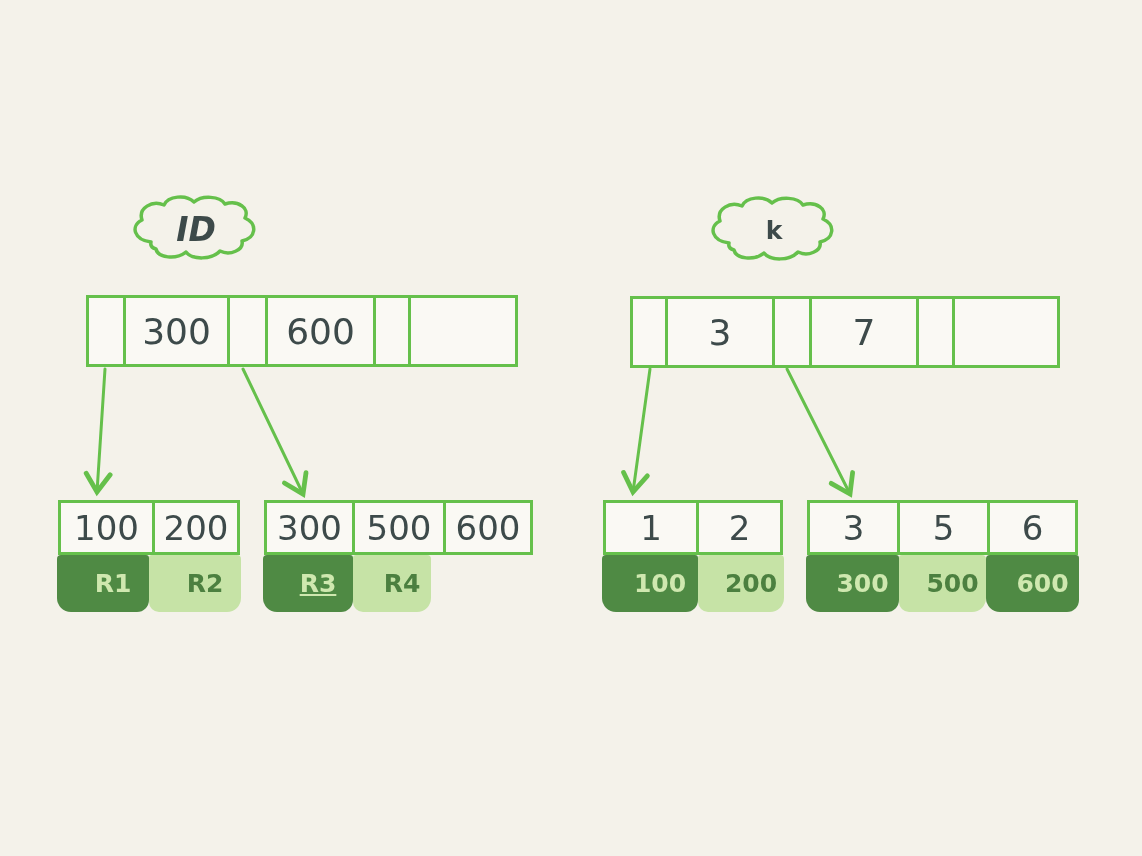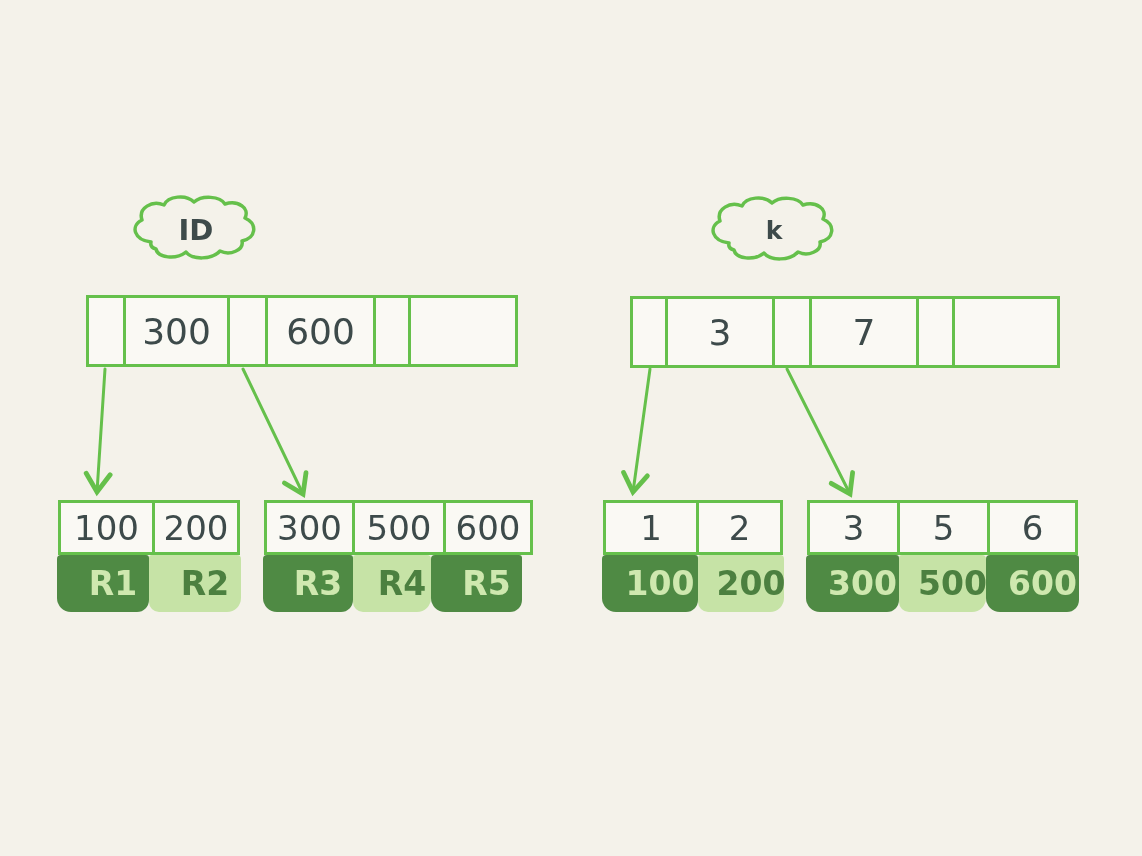--- a/index.html
+++ b/index.html
@@ -37,21 +37,21 @@
     display:flex;align-items:center;justify-content:center;
     color:var(--ink);font-size:36px;
   }
   .node .cell:last-child{border-right:none;flex:1;}
 
   
   .records{position:absolute;display:flex;}
   .rec{
     box-sizing:border-box;height:100%;
     display:flex;align-items:center;justify-content:center;
-    font-size:33px;font-weight:bold;padding-left:20px;
+    font-size:25px;font-weight:bold;padding-left:20px;
   }
   .rec.dark{background:var(--dark);color:var(--txt-on-dark);border-radius:4px 3px 12px 14px;}
   .rec.light{background:var(--light);color:var(--txt-on-light);border-radius:3px 4px 14px 10px;}
 </style>
 </head>
 <body>
 
 <div id="canvas">
 
   <svg id="arrows" width="1142" height="856" viewBox="0 0 1142 856">
@@ -63,21 +63,21 @@
     <line x1="105" y1="369" x2="97" y2="492" stroke="#65c04b" stroke-width="3" stroke-linecap="round" marker-end="url(#ah)"></line>
     <line x1="243" y1="369" x2="303" y2="494" stroke="#65c04b" stroke-width="3" stroke-linecap="round" marker-end="url(#ah)"></line>
     <line x1="650" y1="369" x2="633" y2="492" stroke="#65c04b" stroke-width="3" stroke-linecap="round" marker-end="url(#ah)"></line>
     <line x1="787" y1="369" x2="850" y2="494" stroke="#65c04b" stroke-width="3" stroke-linecap="round" marker-end="url(#ah)"></line>
   </svg>
 
   <div class="cloud" style="left:126px;top:192px;width:140px;height:75px;">
     <svg width="140" height="75" viewBox="0 0 140 75">
       <path d="M 25 50 C 8 48 4 34 16 28 C 12 16 26 8 38 13 C 42 4 60 2 68 10 C 76 3 94 4 99 12 C 112 8 124 16 119 26 C 132 32 130 46 116 49 C 118 58 104 64 94 59 C 86 68 66 68 60 60 C 50 68 32 66 30 57 C 26 56 24 54 25 50 Z" fill="none" stroke="#65c04b" stroke-width="3.5" stroke-linejoin="round" stroke-linecap="round"></path>
     </svg>
-    <div class="cloud-label" style="font-size:29px;">ID</div>
+    <div class="cloud-label" style="font-size:33px;font-style:italic;">ID</div>
   </div>
 
   <div class="cloud" style="left:703px;top:193px;width:142px;height:75px;">
     <svg width="142" height="75" viewBox="0 0 140 75">
       <path d="M 25 50 C 8 48 4 34 16 28 C 12 16 26 8 38 13 C 42 4 60 2 68 10 C 76 3 94 4 99 12 C 112 8 124 16 119 26 C 132 32 130 46 116 49 C 118 58 104 64 94 59 C 86 68 66 68 60 60 C 50 68 32 66 30 57 C 26 56 24 54 25 50 Z" fill="none" stroke="#65c04b" stroke-width="3.5" stroke-linejoin="round" stroke-linecap="round"></path>
     </svg>
     <div class="cloud-label" style="font-size:25px;">k</div>
   </div>
 
   <div class="node" style="left:86px;top:295px;width:432px;height:72px;">
@@ -108,23 +108,22 @@
     <div class="rec light" style="width:92px;">R2</div>
   </div>
 
   <div class="node" style="left:264px;top:500px;width:269px;height:55px;">
     <div class="cell" style="width:88px;font-size:34px;">300</div>
     <div class="cell" style="width:91px;font-size:34px;">500</div>
     <div class="cell" style="font-size:34px;">600</div>
   </div>
 
   <div class="records" style="left:263px;top:555px;width:271px;height:57px;">
-    <div class="rec dark" style="width:90px;">R3</div>
+    <div class="rec dark" style="width:90px;text-decoration:underline;">R3</div>
     <div class="rec light" style="width:78px;">R4</div>
-    <div class="rec dark" style="width:91px;">R5</div>
   </div>
 
   <div class="node" style="left:603px;top:500px;width:180px;height:55px;">
     <div class="cell" style="width:93px;font-size:34px;">1</div>
     <div class="cell" style="font-size:34px;">2</div>
   </div>
 
   <div class="records" style="left:602px;top:555px;width:182px;height:57px;">
     <div class="rec dark" style="width:96px;">100</div>
     <div class="rec light" style="width:86px;">200</div>

